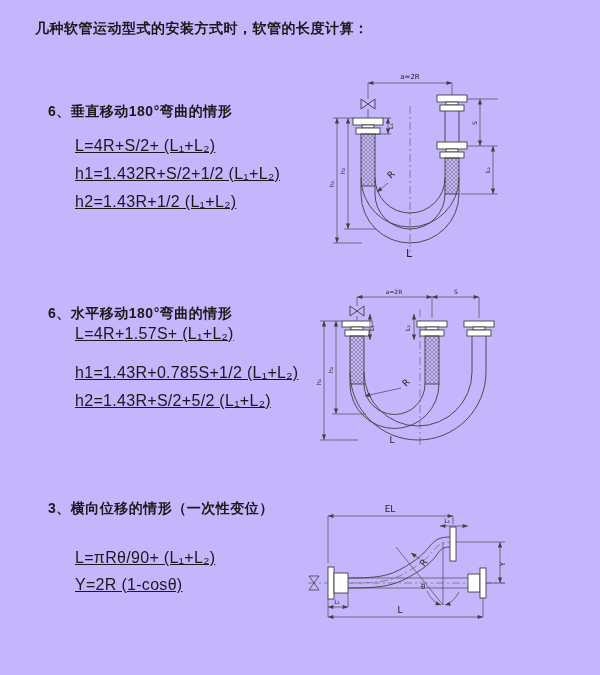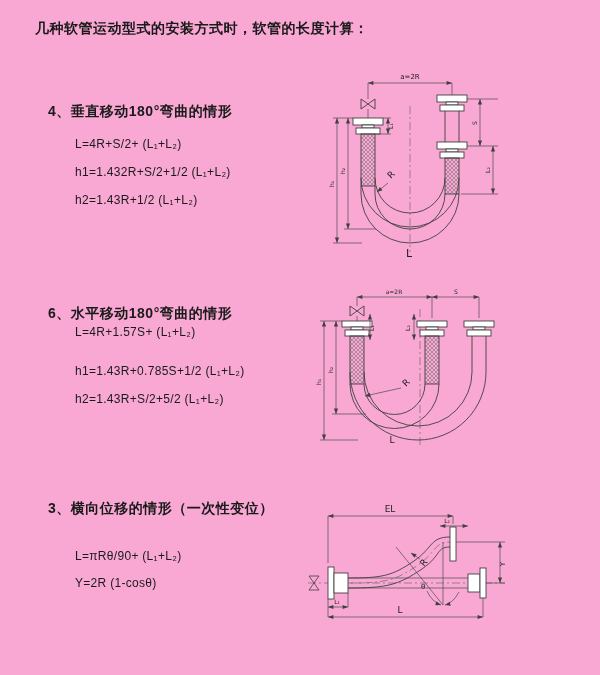--- a/index.html
+++ b/index.html
@@ -1,42 +1,42 @@
 <!DOCTYPE html>
 <html><head>
 <meta charset="utf-8">
 <style>
   html,body{margin:0;padding:0;}
   body{
     width:600px;height:675px;background:#ffffff;position:relative;
     font-family:"Liberation Sans","DejaVu Sans",sans-serif;color:#1a1a1a;
     overflow:hidden;
   }
-  .page{position:absolute;inset:0;background:#f9a8d4;}
+  .page{position:absolute;inset:0;background:#c4b5fd;}
   .title{position:absolute;left:35px;top:20px;font-size:14px;font-weight:bold;letter-spacing:.5px;white-space:nowrap;}
   .heading{position:absolute;font-size:14px;font-weight:bold;letter-spacing:.5px;white-space:nowrap;}
-  .formula{position:absolute;left:75px;font-size:12px;letter-spacing:.3px;white-space:nowrap;}
+  .formula{position:absolute;left:75px;font-size:16px;letter-spacing:.3px;white-space:nowrap;text-decoration:underline;}
   svg.diagram{position:absolute;}
   svg .ln{stroke:#404040;stroke-width:0.9;fill:none;}
   svg .thin{stroke:#4a4a4a;stroke-width:0.7;fill:none;}
   svg .dim{stroke:#4a4a4a;stroke-width:0.7;fill:none;}
   svg .cl{stroke:#5a5a5a;stroke-width:0.6;fill:none;stroke-dasharray:8 3 2 3;}
   svg .plate{fill:#ffffff;stroke:#404040;stroke-width:0.9;}
   svg .braid{stroke:#404040;stroke-width:0.9;}
   svg text{fill:#222;font-family:"DejaVu Sans","Liberation Sans",sans-serif;}
   .t7{font-size:7px;} .t6{font-size:6px;} .t9{font-size:9px;} .t11{font-size:11px;}
 </style>
 </head>
 <body>
 
 <div class="page">
 
   <div class="title">几种软管运动型式的安装方式时，软管的长度计算：</div>
 
-  <div class="heading" style="left:48px;top:103px;">4、垂直移动180°弯曲的情形</div>
+  <div class="heading" style="left:48px;top:103px;">6、垂直移动180°弯曲的情形</div>
   <div class="formula" style="top:137px;">L=4R+S/2+ (L₁+L₂)</div>
   <div class="formula" style="top:165px;">h1=1.432R+S/2+1/2 (L₁+L₂)</div>
   <div class="formula" style="top:193px;">h2=1.43R+1/2 (L₁+L₂)</div>
 
   <div class="heading" style="left:48px;top:305px;">6、水平移动180°弯曲的情形</div>
   <div class="formula" style="top:325px;">L=4R+1.57S+ (L₁+L₂)</div>
   <div class="formula" style="top:364px;">h1=1.43R+0.785S+1/2 (L₁+L₂)</div>
   <div class="formula" style="top:392px;">h2=1.43R+S/2+5/2 (L₁+L₂)</div>
 
   <div class="heading" style="left:48px;top:500px;">3、横向位移的情形（一次性变位）</div>

